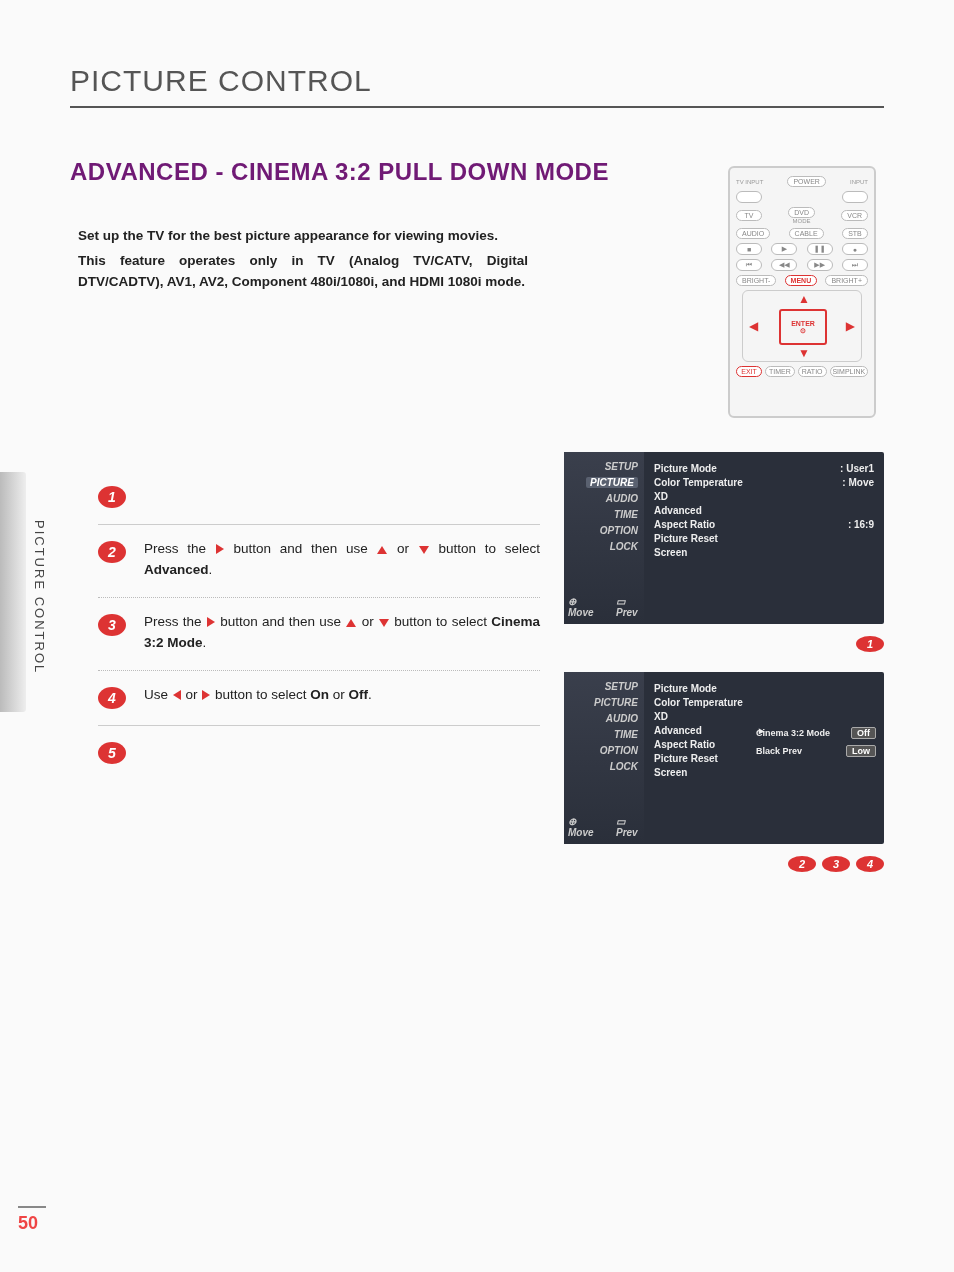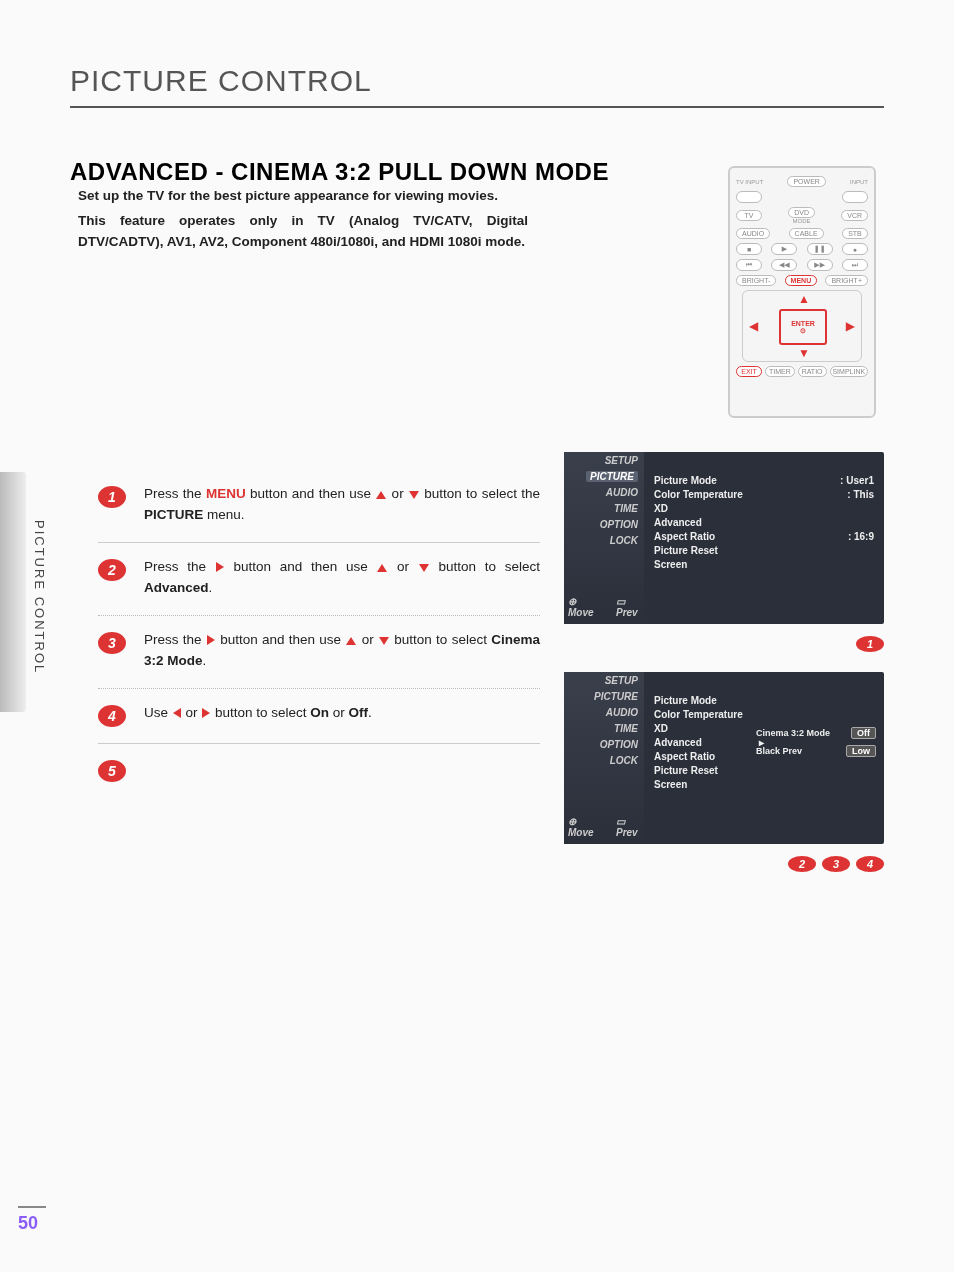--- a/index.html
+++ b/index.html
@@ -16,22 +16,23 @@
     font-size: 30px;
     font-weight: 400;
     color: #555;
     letter-spacing: 1px;
     border-bottom: 2px solid #555;
     padding-bottom: 8px;
     margin-bottom: 50px;
   }
   .section-title {
     font-size: 24px;
-    color: #000000;
+    color: #701a75;
     letter-spacing: 0.5px;
+    margin-bottom: 40px;
   }
   .intro {
     width: 450px;
     font-size: 13.5px;
     line-height: 1.55;
     color: #222;
     text-align: justify;
     margin-left: 8px;
   }
   .intro p { margin-bottom: 4px; font-weight: 600;}
@@ -150,42 +151,42 @@
     font-size: 10px;
     border-radius: 2px;
     display:flex;
   }
   .osd1 { right: 70px; top: 452px; height: 172px;}
   .osd2 { right: 70px; top: 672px; height: 172px;}
   .osd-side {
     flex: 0 0 80px;
     background: linear-gradient(#3a3f4c,#2a2f3a);
     display:flex; flex-direction:column; align-items:flex-end;
-    padding:0 6px 0 0;
+    padding:6px 6px 0 0;
     position:relative;
   }
   .osd-side div {
     font-style: italic;
     font-size: 10px;
     color: #ccc;
     margin: 2.5px 0;
     font-weight:600;
   }
   .osd-side div.active {
     color:#fff; background:#5a6170;
     padding:0 4px; border-radius:2px;
   }
   .osd-foot {
     position:absolute; bottom:4px; left:4px; right:4px;
     font-size:7px; color:#aaa;
     display:flex; gap:22px;
   }
   .osd-main {
     flex:1;
-    padding:20px 10px;
+    padding:8px 10px;
   }
   .osd-row { display:flex; justify-content:space-between; margin:3px 0; font-size:10px; font-weight:600; align-items:center;}
   .osd-row.hl { }
   .osd-sub {
     position:absolute;
     right:8px; top:55px;
     width:120px;
   }
   .osd-sub-row { display:flex; justify-content:space-between; align-items:center; font-size:9px; font-weight:600; margin-bottom:6px;}
   .pill {
@@ -195,21 +196,21 @@
   .osd-ref {
     position:absolute;
     display:flex; gap:6px;
   }
   .osd-ref .step-num { width:16px; height:16px; font-size:11px; margin:0;}
   .ref1 { right:70px; top:636px; }
   .ref2 { right:70px; top:856px; }
   .page-num {
     position:absolute;
     left:18px; bottom:38px;
-    font-size:18px; font-weight:700; color:#8b5cf6;
+    font-size:18px; font-weight:700; color:#ef4444;
   }
   .page-num-line {
     position:absolute;
     left:18px; bottom:64px;
     width:28px; height:2px; background:#888;
   }
 </style>
 </head>
 <body>
 
@@ -222,23 +223,20 @@
   <p>This feature operates only in TV (Analog TV/CATV, Digital DTV/CADTV), AV1, AV2, Component 480i/1080i, and HDMI 1080i mode.</p>
 </div>
 
 <div class="side-tab"></div>
 <div class="side-tab-text">PICTURE CONTROL</div>
 
 <div class="steps">
 
   <div class="step-row">
     <div class="step-num">1</div>
-    <div class="step-text">
-      <span>Press the </span><span class="red">MENU</span><span> button and then use </span><span class="tri-up"></span><span> or </span><span class="tri-down"></span><span> button to select the </span><span class="bold">PICTURE</span><span> menu.</span>
-    </div>
   </div>
 
   <div class="step-row dotted">
     <div class="step-num">2</div>
     <div class="step-text">
       <span>Press the </span><span class="tri-right"></span><span> button and then use </span><span class="tri-up"></span><span> or </span><span class="tri-down"></span><span> button to select </span><span class="bold">Advanced</span><span>.</span>
     </div>
   </div>
 
   <div class="step-row dotted">
@@ -333,21 +331,21 @@
         <span>▭ <span>Prev</span></span>
       </div>
   </div>
   <div class="osd-main">
     <div class="osd-row">
         <span>Picture Mode</span>
         <span>: User1</span>
       </div>
     <div class="osd-row">
         <span>Color Temperature</span>
-        <span>: This</span>
+        <span>: Move</span>
       </div>
     <div class="osd-row">
         <span>XD</span>
         <span></span>
       </div>
     <div class="osd-row">
         <span>Advanced</span>
         <span></span>
       </div>
     <div class="osd-row">

